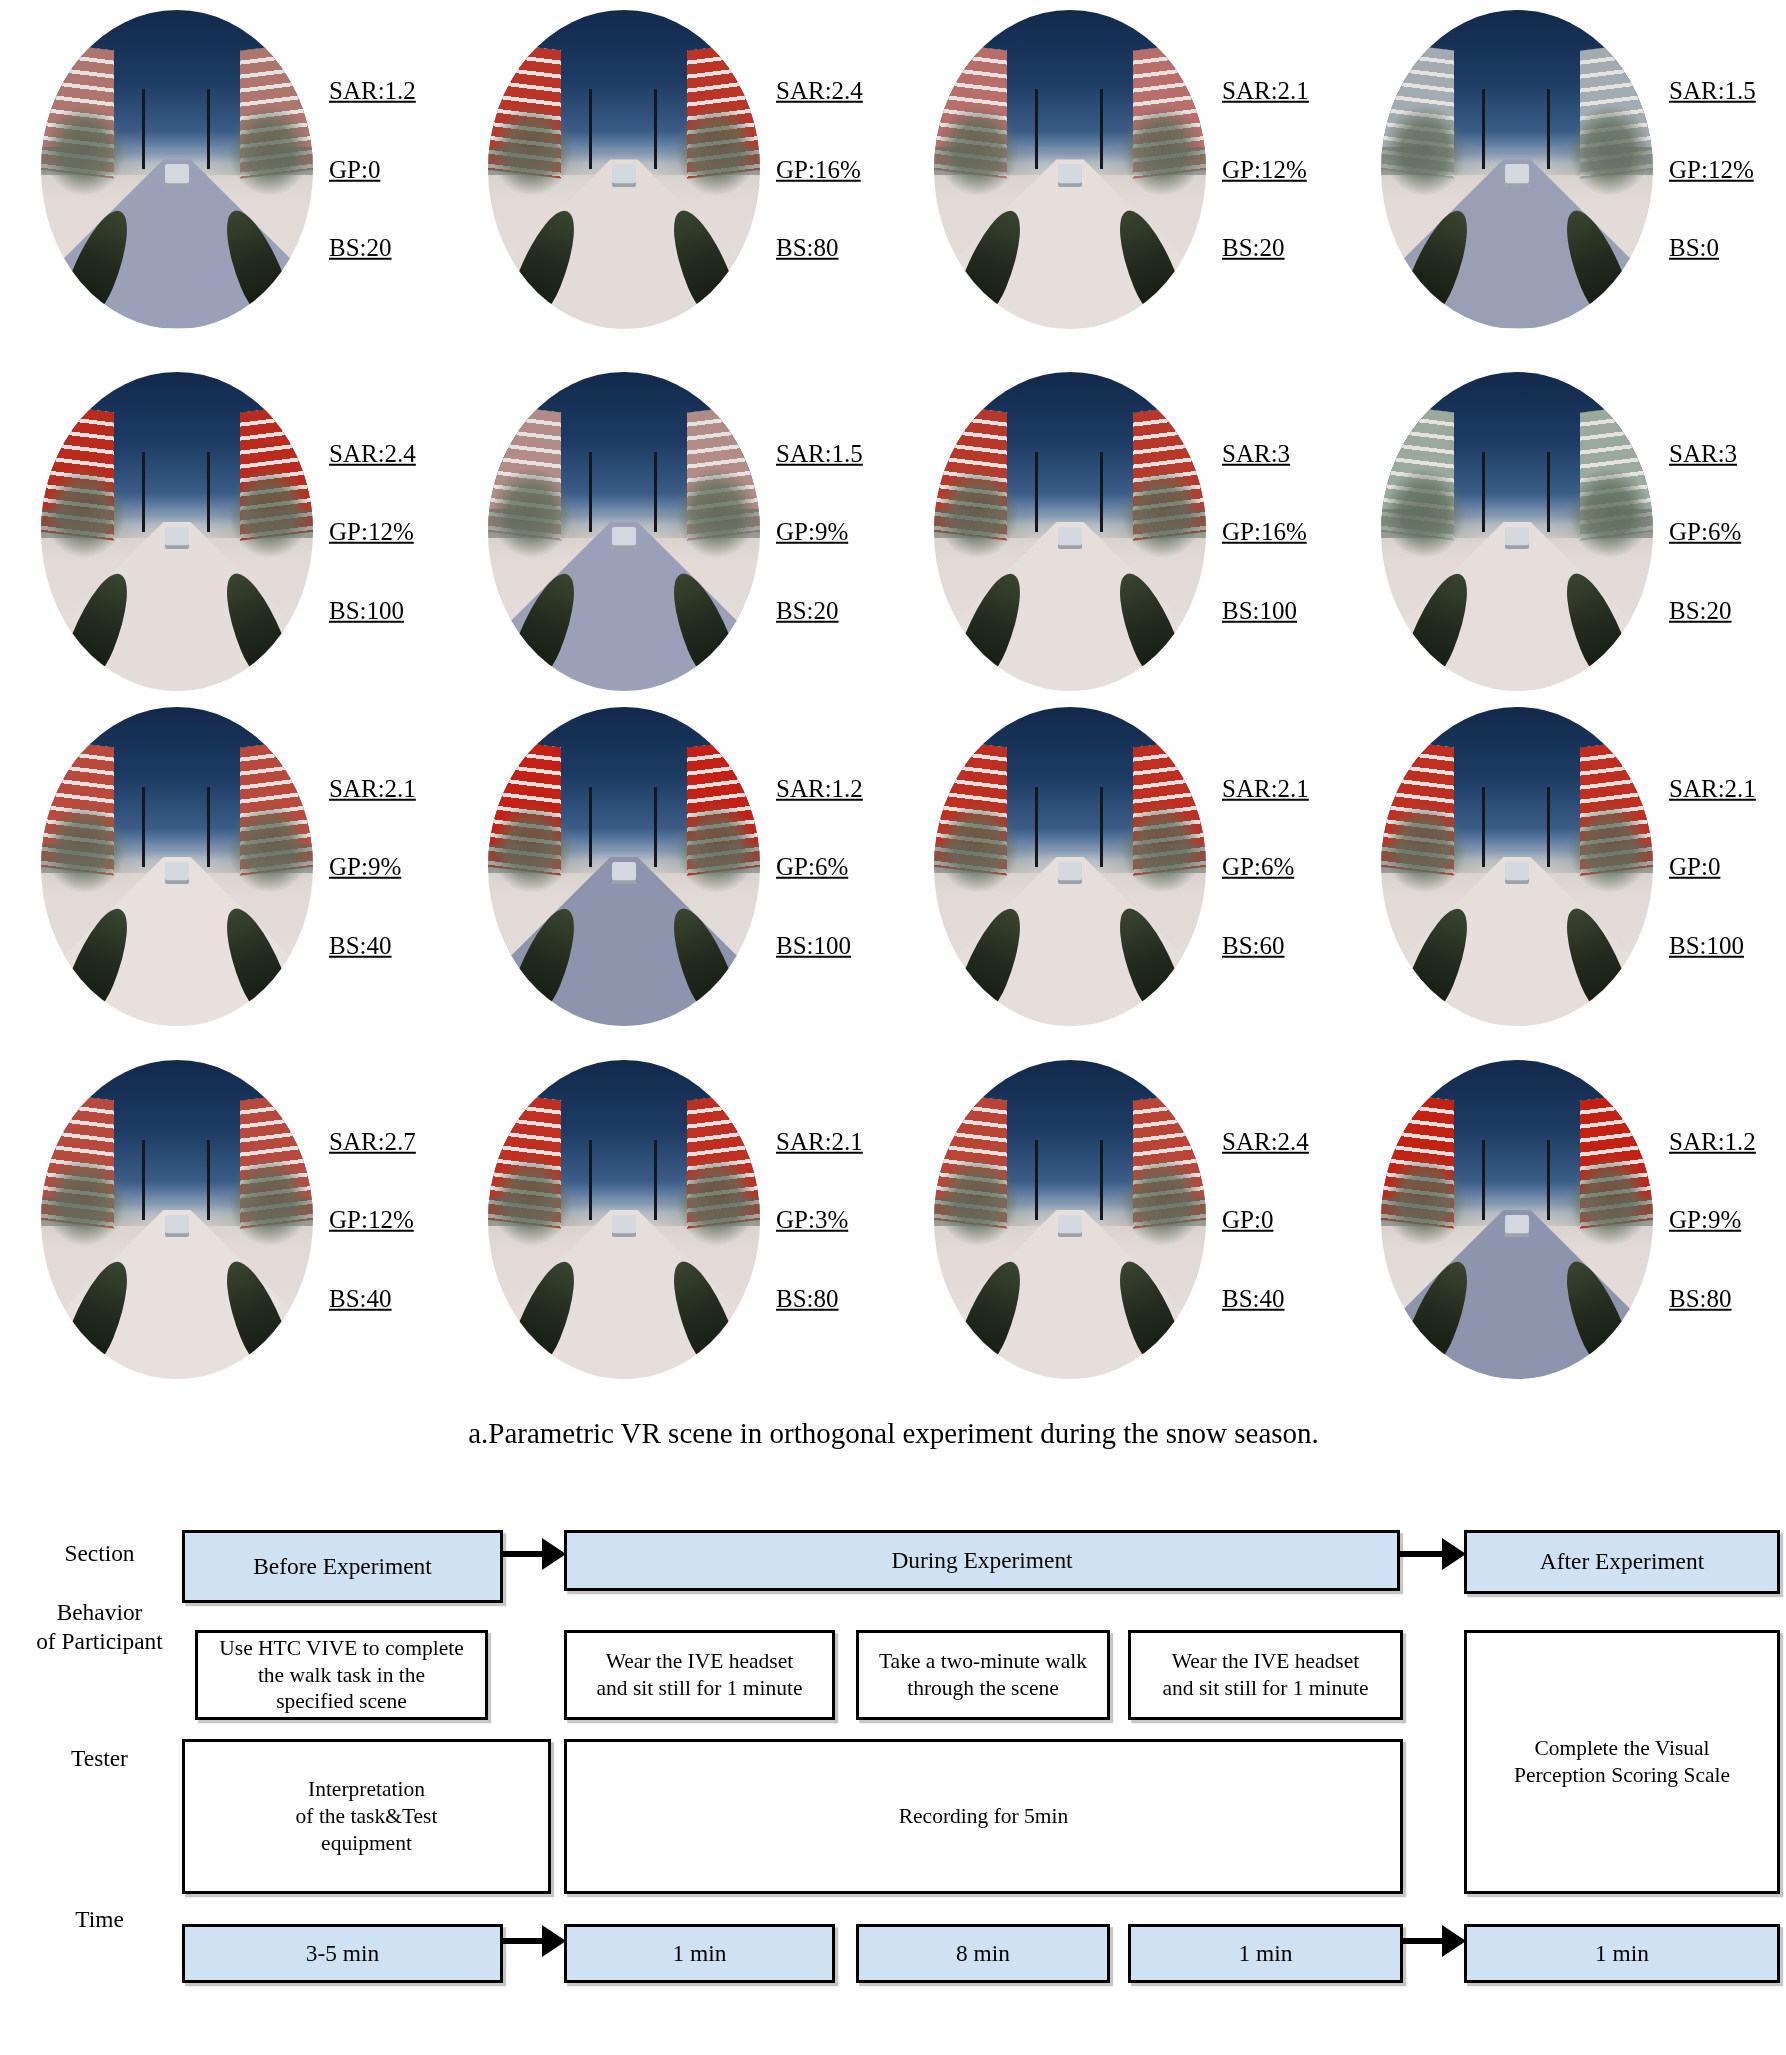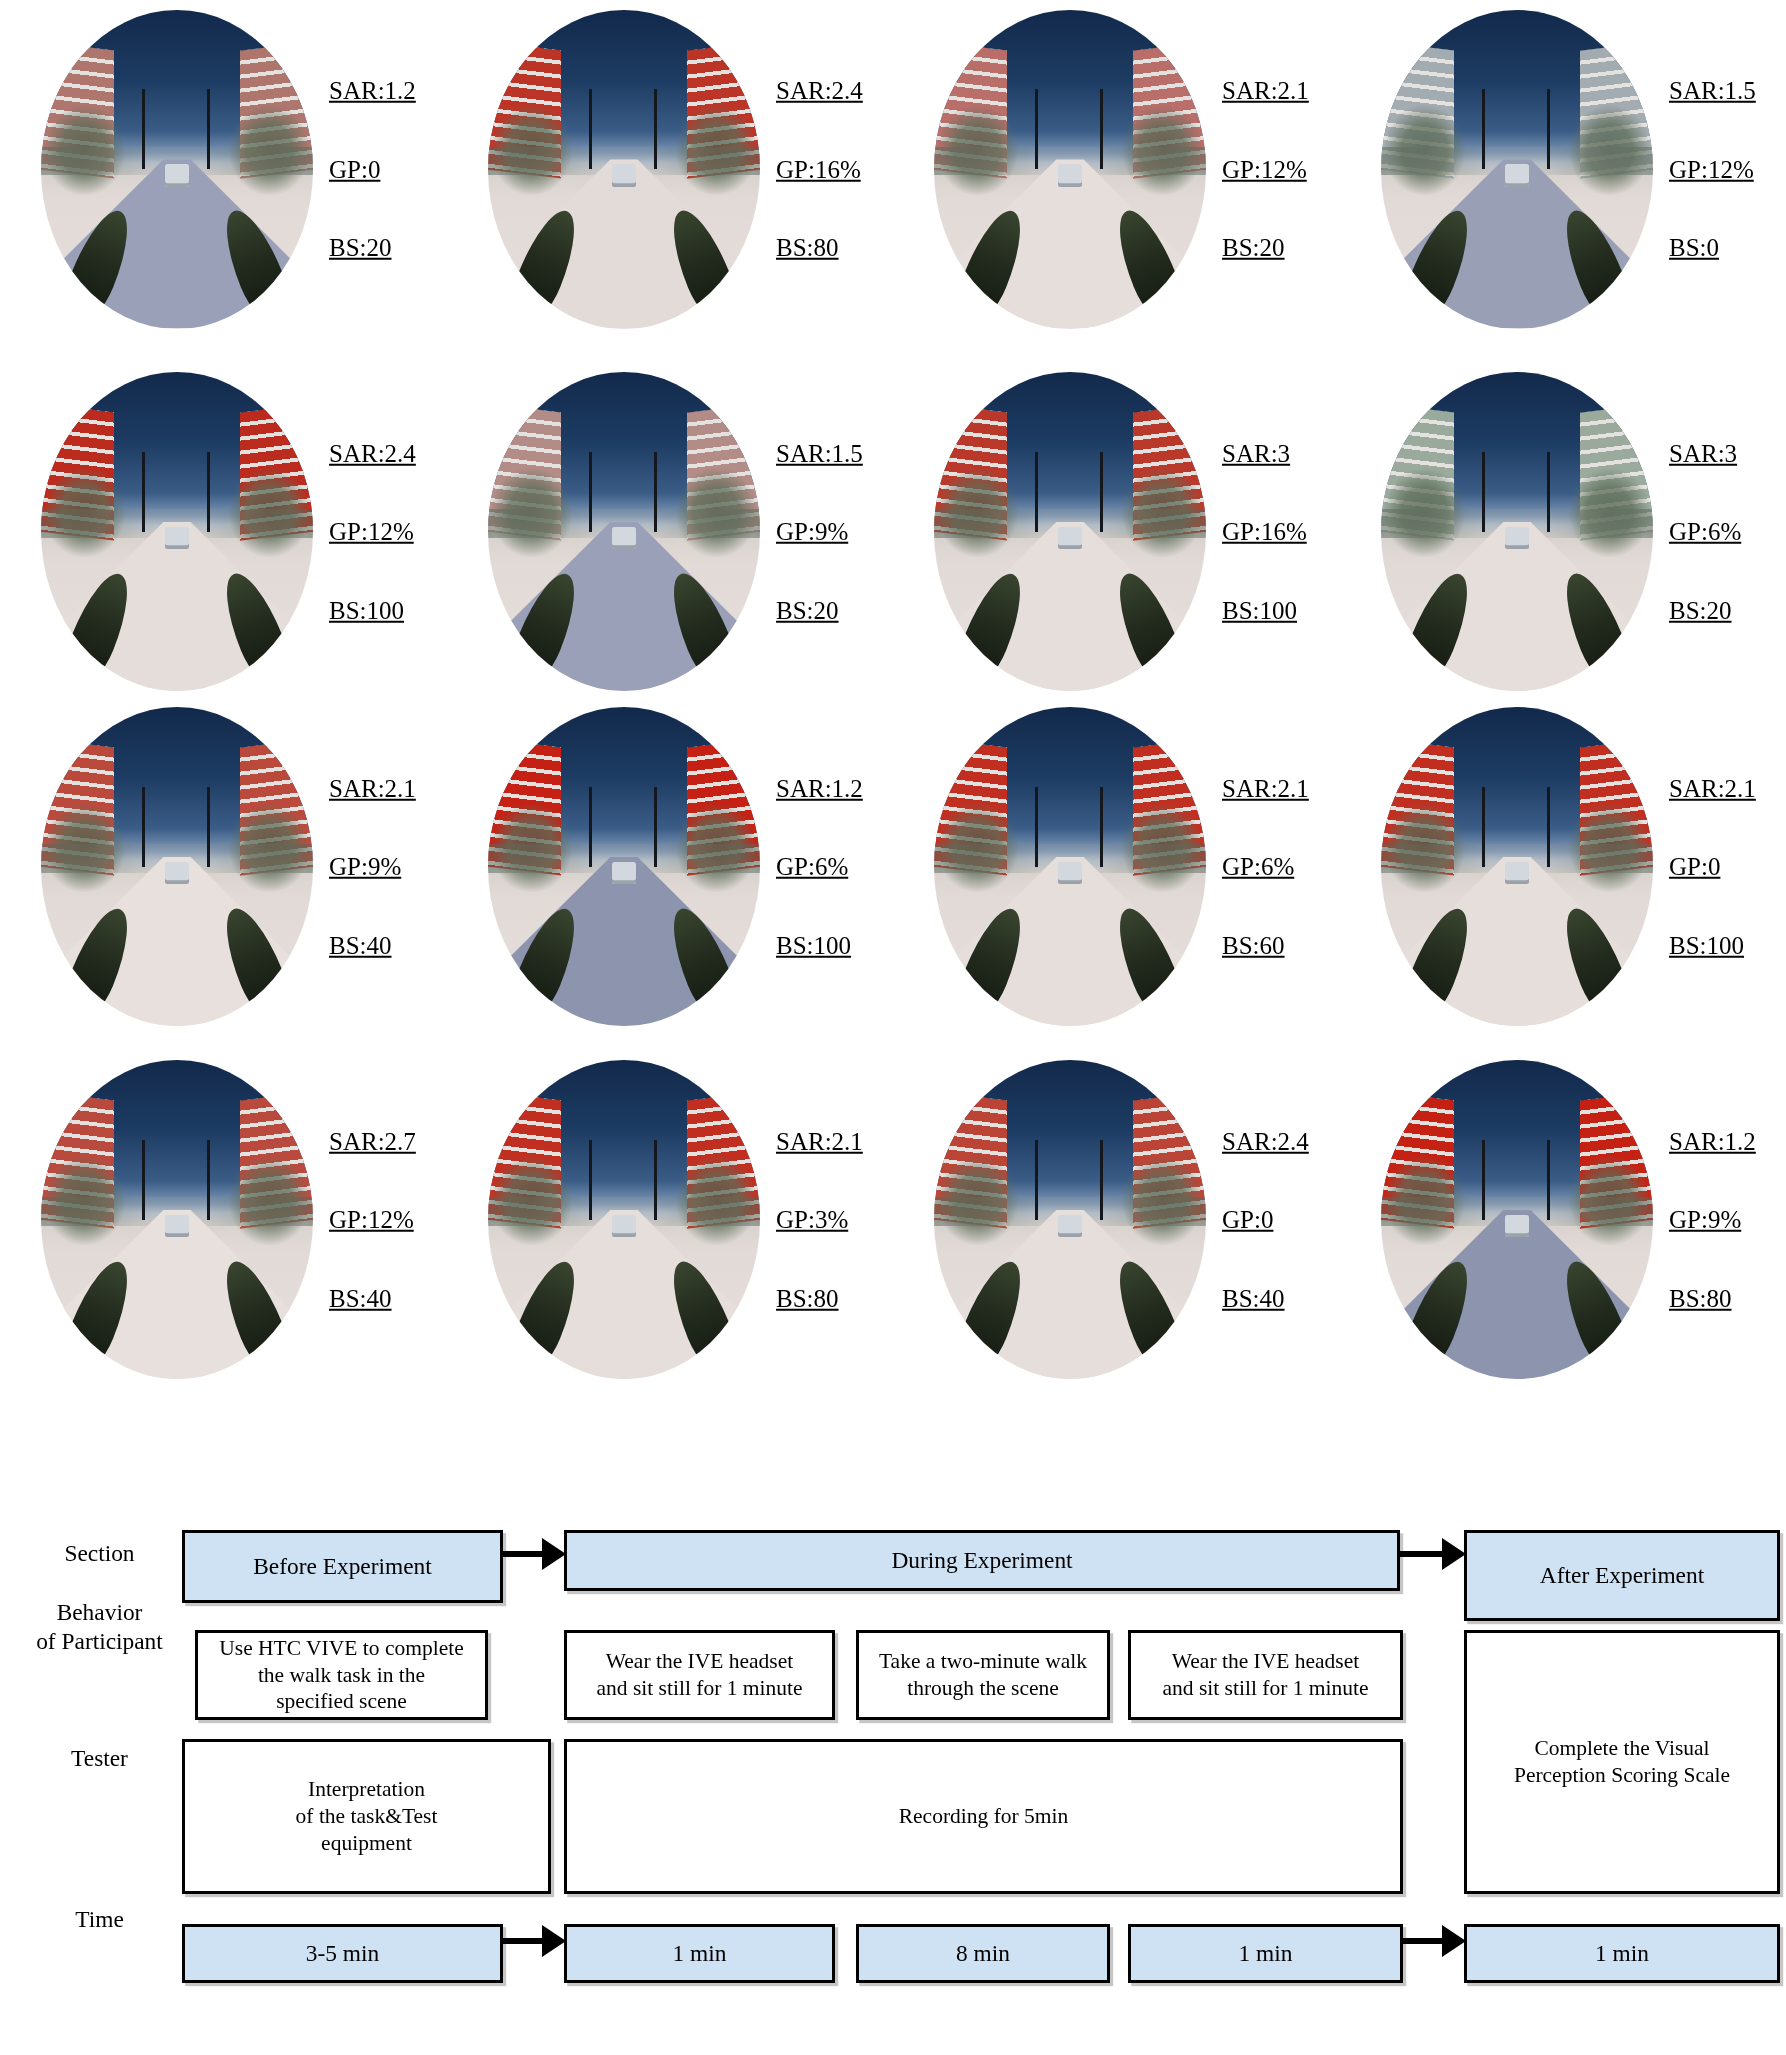--- a/index.html
+++ b/index.html
@@ -383,32 +383,33 @@
           <div class="hand hr"></div>
       </div>
       <div class="vals">
         <div>SAR:1.2</div>
         <div>GP:9%</div>
         <div>BS:80</div>
       </div>
     </div>
   </div>
 
+  <div class="caption" style="top:1417px">a.Parametric VR scene in orthogonal experiment during the snow season.</div>
 
   <div>
 
     <div class="rowlab" style="top:1539px">Section</div>
     <div class="rowlab" style="top:1598px">Behavior
 of Participant</div>
     <div class="rowlab" style="top:1744px">Tester</div>
     <div class="rowlab" style="top:1905px">Time</div>
 
     <div class="pbox blue" style="left:182px;top:1518px;width:321px;height:73px">Before Experiment</div>
     <div class="pbox blue" style="left:564px;top:1518px;width:836px;height:61px">During Experiment</div>
-    <div class="pbox blue" style="left:1464px;top:1518px;width:316px;height:91px">After Experiment</div>
+    <div class="pbox blue" style="left:1464px;top:1518px;width:316px;height:64px">After Experiment</div>
     <div class="arrow" style="left:503px;top:1554px;width:63px"></div>
     <div class="arrow" style="left:1398px;top:1554px;width:68px"></div>
 
     <div class="pbox" style="left:195px;top:1618px;width:293px;height:90px">Use HTC VIVE to complete
 the walk task in the
 specified scene</div>
     <div class="pbox" style="left:564px;top:1618px;width:271px;height:90px">Wear the IVE headset
 and sit still for 1 minute</div>
     <div class="pbox" style="left:856px;top:1618px;width:254px;height:90px">Take a two-minute walk
 through the scene</div>

